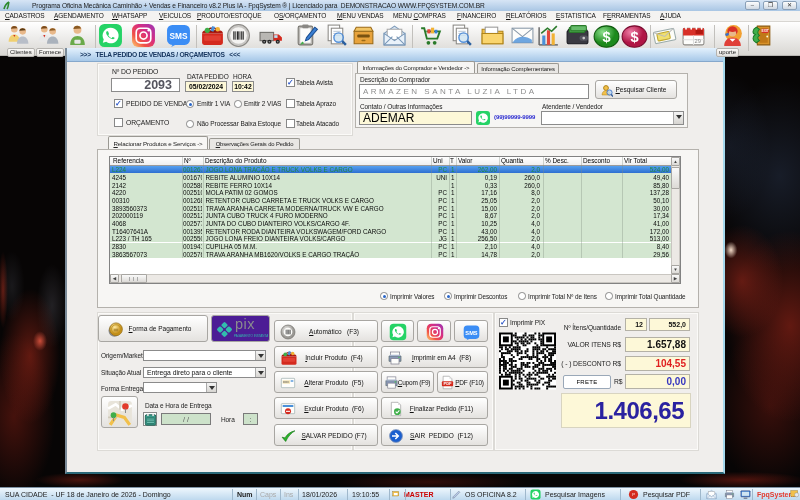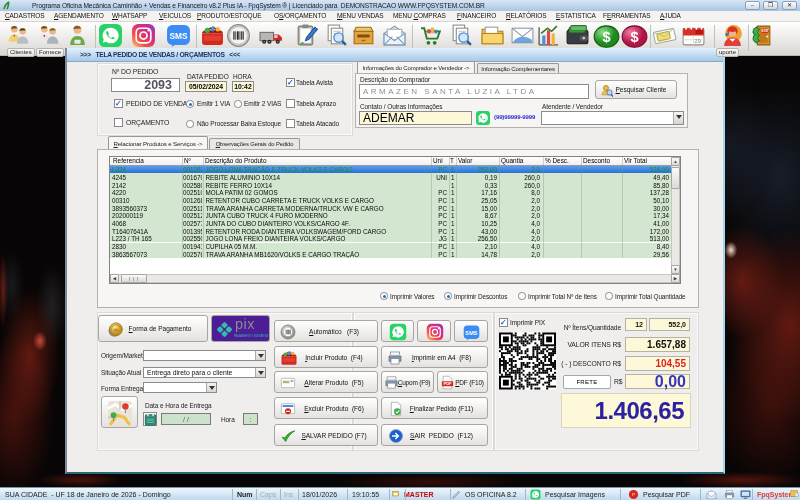--- a/index.html
+++ b/index.html
@@ -1078,21 +1078,21 @@
       </svg>
       <div class="lbl" style="left:430px;top:276px;width:124px;text-align:right;font-size:6.6px">Nº Ítens/Quantidade</div>
       <div class="tfield" style="left:558px;top:270px;width:22px;height:13px;font-size:7px;line-height:11px;padding-right:3px;color:#111">12</div>
       <div class="tfield" style="left:582px;top:270px;width:41px;height:13px;font-size:7px;line-height:11px;padding-right:3px;color:#111">552,0</div>
       <div class="lbl" style="left:430px;top:293px;width:124px;text-align:right;font-size:6.8px">VALOR ITENS R$</div>
       <div class="tfield" style="left:558px;top:289px;width:65px;height:15px;font-size:10px;line-height:13px;padding-right:3px;color:#111">1.657,88</div>
       <div class="lbl" style="left:430px;top:312px;width:124px;text-align:right;font-size:6.8px">( - ) DESCONTO R$</div>
       <div class="tfield" style="left:558px;top:308px;width:65px;height:15px;font-size:10px;line-height:13px;padding-right:3px;color:#e02020">104,55</div>
       <div class="abs" style="left:496px;top:327px;width:48px;height:14px;background:#fff;border:1px solid #9aa8b8;border-radius:2px;font-size:6px;text-align:center;line-height:13px;letter-spacing:.3px">FRETE</div>
       <div class="lbl" style="left:547px;top:330px;font-size:6.8px">R$</div>
-      <div class="tfield" style="left:558px;top:326px;width:65px;height:15px;font-size:16px;line-height:13px;padding-right:3px;color:#3535c0">0,00</div>
+      <div class="tfield" style="left:558px;top:326px;width:65px;height:15px;font-size:10px;line-height:13px;padding-right:3px;color:#3535c0">0,00</div>
       <div class="abs" style="left:494px;top:345px;width:130px;height:35px;background:#fdf8d8;border:1px solid #d8d4c0;font-size:24px;font-weight:bold;color:#2a22a0;text-align:right;line-height:33px;padding-right:6px;letter-spacing:-0.5px">1.406,65</div>
     </div>
 </div>
 <div id="statusbar" class="abs">
   <span style="left:5px">SUA CIDADE&nbsp; - UF 18 de Janeiro de 2026 - Domingo</span>
   <span style="left:237px;font-weight:bold">Num</span>
   <span style="left:260px;color:#aaa">Caps</span>
   <span style="left:284px;color:#aaa">Ins</span>
   <span style="left:302px">18/01/2026</span>
   <span style="left:352px">19:10:55</span>

